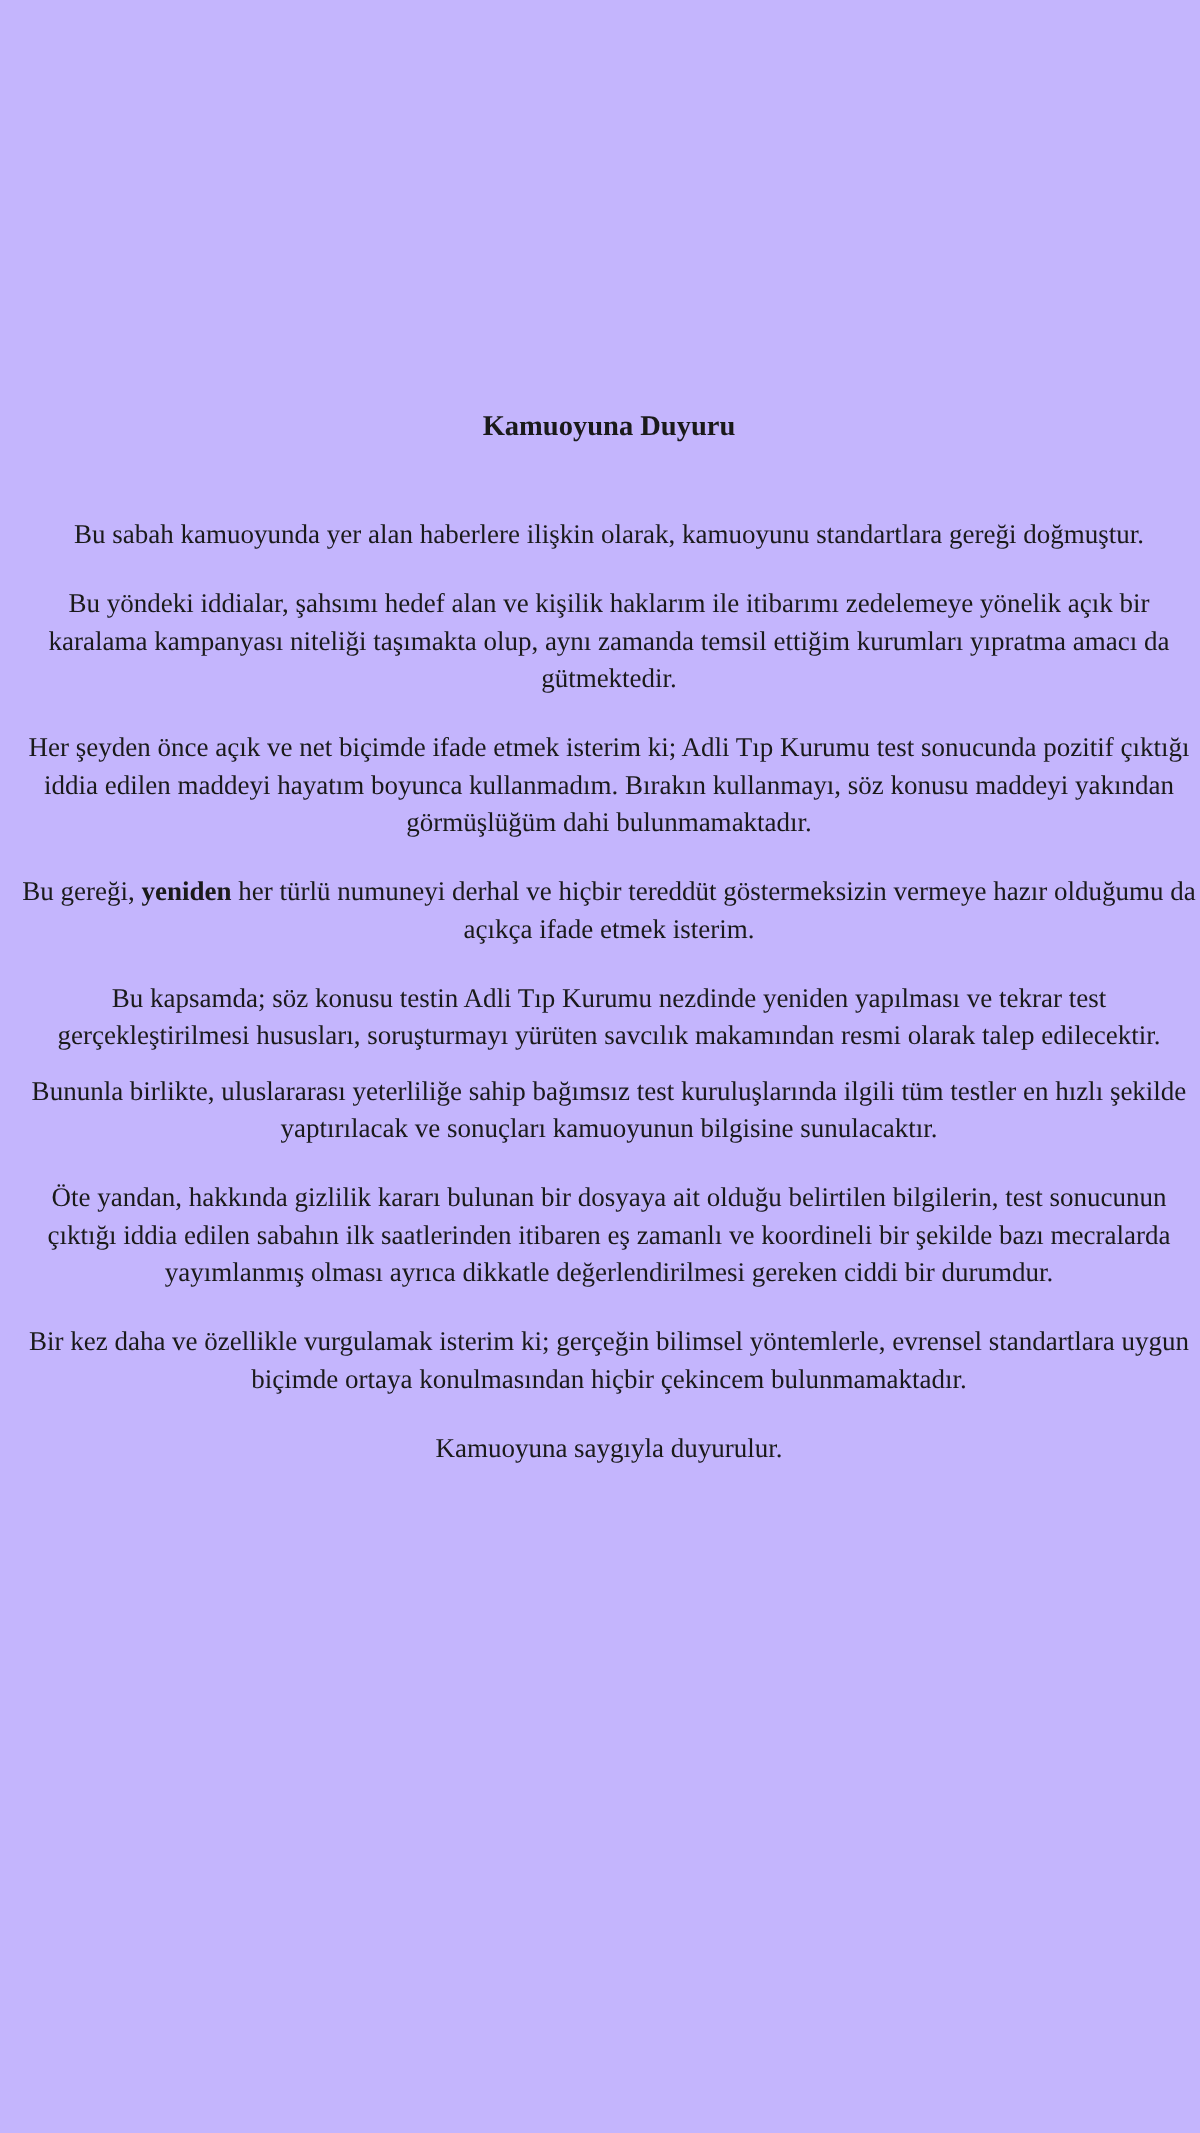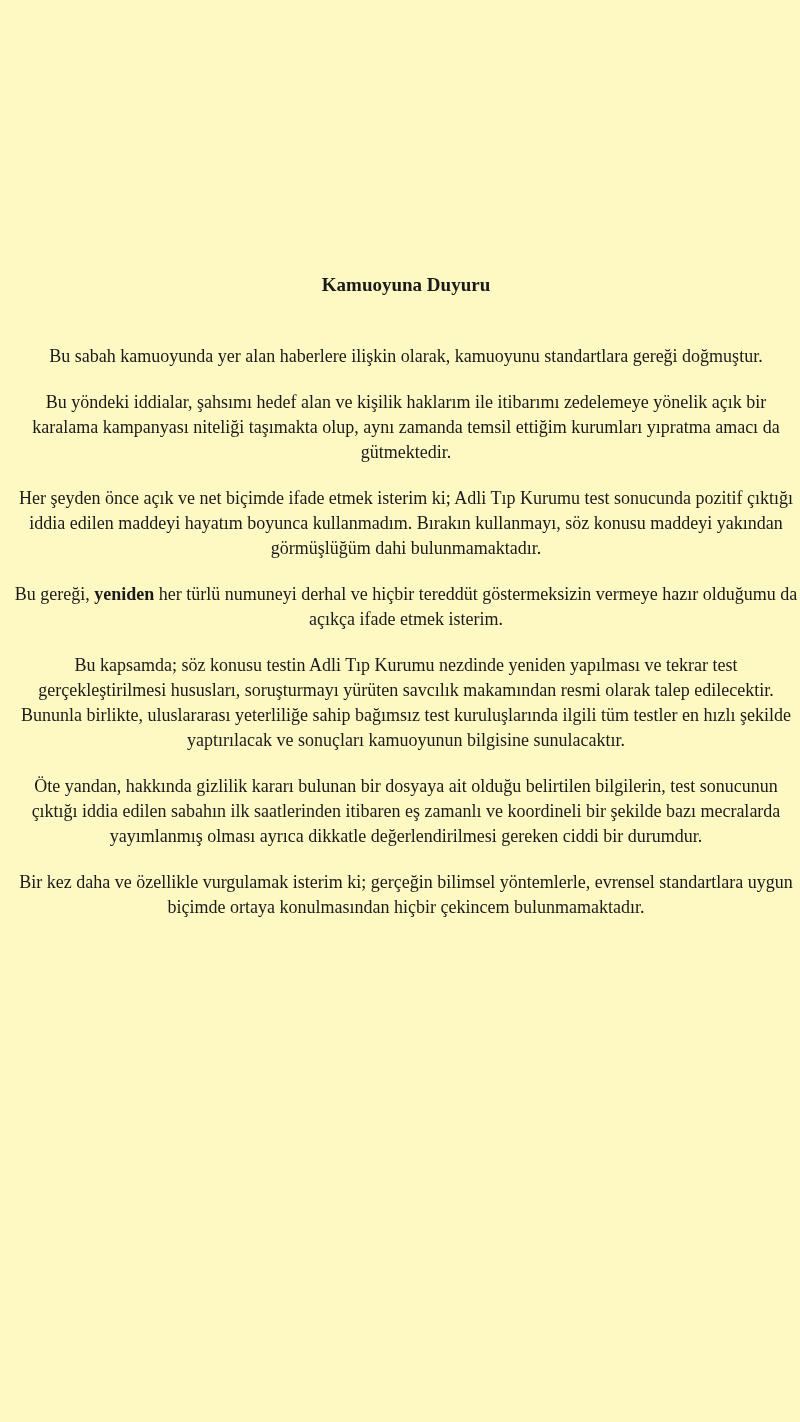--- a/index.html
+++ b/index.html
@@ -10,38 +10,38 @@
   body {
     width: 800px;
     height: 1422px;
     overflow: hidden;
   }
   .page {
     box-sizing: border-box;
     width: 800px;
     height: 1422px;
     padding: 272px 1px 0 13px;
-    background: #fef9c3;
+    background: #c4b5fd;
     color: #1a1a1a;
     font-family: "Liberation Serif", "DejaVu Serif", serif;
     font-size: 18px;
     line-height: 25px;
     text-align: center;
   }
   .doc-title {
     font-size: 19px;
     font-weight: bold;
     margin: 0 0 47px 0;
     line-height: 25px;
   }
   .para {
     margin: 0 0 21px 0;
   }
   .para.no-gap {
-    margin-bottom: 0;
+    margin-bottom: 12px;
   }
   .closing {
     margin: 0;
   }
   .bold {
     font-weight: bold;
     margin-top: 26px;
   }
 </style>
 </head>
@@ -61,14 +61,15 @@
 
   <p class="para no-gap">Bu kapsamda; söz konusu testin Adli Tıp Kurumu nezdinde yeniden yapılması ve tekrar test gerçekleştirilmesi hususları, soruşturmayı yürüten savcılık makamından resmi olarak talep edilecektir.</p>
 
   <p class="para">Bununla birlikte, uluslararası yeterliliğe sahip bağımsız test kuruluşlarında ilgili tüm testler en hızlı şekilde yaptırılacak ve sonuçları kamuoyunun bilgisine sunulacaktır.</p>
 
   <p class="para">Öte yandan, hakkında gizlilik kararı bulunan bir dosyaya ait olduğu belirtilen bilgilerin, test sonucunun çıktığı iddia edilen sabahın ilk saatlerinden itibaren eş zamanlı ve koordineli bir şekilde bazı mecralarda yayımlanmış olması ayrıca dikkatle değerlendirilmesi gereken ciddi bir durumdur.</p>
 
   <p class="para">Bir kez daha ve özellikle vurgulamak isterim ki; gerçeğin bilimsel yöntemlerle, evrensel standartlara uygun biçimde ortaya konulmasından hiçbir çekincem bulunmamaktadır.</p>
 
 
+  <p class="para closing">Kamuoyuna saygıyla duyurulur.</p>
 
 </div>
 
 </body></html>

